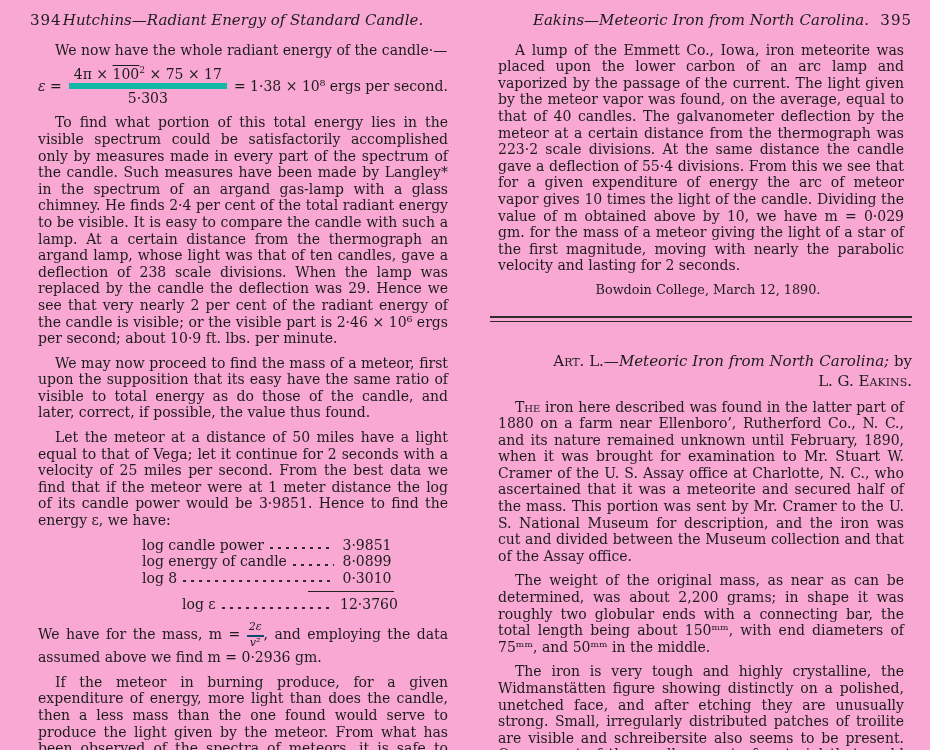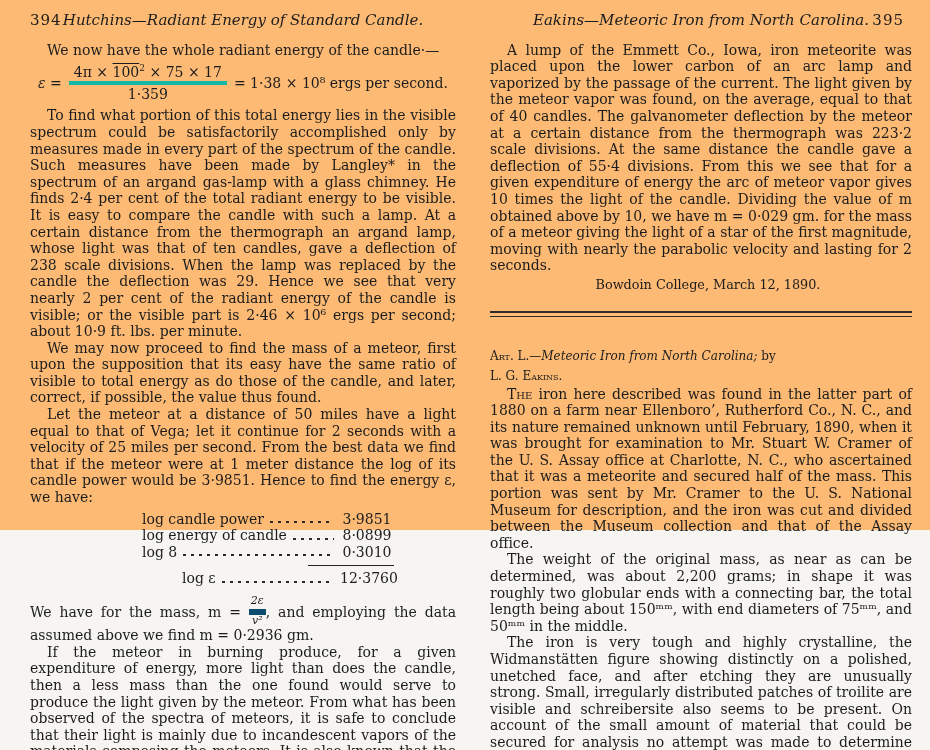--- a/index.html
+++ b/index.html
@@ -4,22 +4,22 @@
 <style>
   html,body{margin:0;padding:0;}
   body{
     width:930px;height:750px;
     background:#f6f5f2;
     font-family:"DejaVu Serif","Liberation Serif",serif;
     color:#1c1c1c;
     overflow:hidden;
   }
   .sheet{
-    position:relative;width:930px;height:530px;
-    background:#fdba74;
+    position:relative;width:930px;height:750px;
+    background:#f9a8d4;
   }
   .page{
     position:absolute;top:12px;
     font-size:14px;line-height:16.6px;
     text-align:justify;
   }
   .page-left{left:30px;width:426px;}
   .page-right{left:490px;width:422px;}
   .running-head{
     position:relative;
@@ -28,31 +28,31 @@
     font-size:15px;
     margin-bottom:13px;
     white-space:nowrap;
   }
   .running-head .page-num{
     position:absolute;top:0;
     font-style:normal;
     letter-spacing:1px;
   }
   .page-left .page-num{left:0;}
-  .page-right .page-num{right:8px;}
-  p{margin:0;}
+  .page-right .page-num{right:0;}
+  p{margin:8px;}
   p.indent{text-indent:17px;}
   
   .formula{
     display:flex;justify-content:center;align-items:center;
     gap:7px;margin:6px 0 5px;
     text-indent:0;
   }
   .frac{display:inline-block;text-align:center;line-height:1.15;}
-  .frac .num{display:block;border-bottom:4px solid #14b8a6;padding:0 5px 1px;}
+  .frac .num{display:block;border-bottom:6px solid #14b8a6;padding:0 5px 1px;}
   .frac .den{display:block;padding-top:1px;}
   .overline{text-decoration:overline;}
   
   .log-table{
     width:252px;margin:5px 0 8px 112px;
     text-align:left;
   }
   .log-row{display:flex;align-items:flex-end;}
   .log-row .lbl{white-space:nowrap;}
   .log-row .leader{
@@ -60,32 +60,32 @@
     background:repeating-linear-gradient(90deg,#2a2a2a 0 3px,transparent 3px 8px);
   }
   .log-row .val{width:54px;text-align:center;white-space:nowrap;}
   .sum-rule{border-top:1px solid #222;width:86px;margin:5px 0 4px auto;}
   .sum .lbl{padding-left:40px;}
   
   .ifrac{
     display:inline-block;vertical-align:-7px;text-align:center;
     font-size:11px;line-height:1.15;text-indent:0;
   }
-  .ifrac .n{display:block;border-bottom:6px solid #0c4a6e;padding:0 2px 1px;}
+  .ifrac .n{display:block;border-bottom:2px solid #0c4a6e;padding:0 2px 1px;}
   .ifrac .d{display:block;}
   .dateline{
     font-size:12.8px;text-indent:14px;margin-top:3px;text-align:center;
   }
   .double-rule{
     height:3px;margin:17px 0 29px;
     border-top:2.5px solid #2e2d2b;
     border-bottom:1px solid #2e2d2b;
   }
   .art-heading{
-    text-align:left;font-size:12px;line-height:20px;
+    text-align:right;font-size:15px;line-height:20px;
     text-indent:0;
   }
   .sc{font-variant:small-caps;}
   .it{font-style:italic;}
   sup{font-size:9px;line-height:0;}
 </style>
 </head>
 <body>
 
 <div class="sheet">
@@ -95,21 +95,21 @@
       <span class="page-num">394</span>
       <span>Hutchins—Radiant Energy of Standard Candle.</span>
     </div>
 
     <p class="indent">We now have the whole radiant energy of the candle·—</p>
 
     <div class="formula">
       <span class="it">ε =</span>
       <span class="frac">
         <span class="num"><span>4π ×</span> <span class="overline">100</span><sup>2</sup> <span>× 75 × 17</span></span>
-        <span class="den">1·359</span>
+        <span class="den">5·303</span>
       </span>
       <span>= 1·38 × 10⁸ ergs per second.</span>
     </div>
 
     <p class="indent">To find what portion of this total energy lies in the visible spectrum could be satisfactorily accomplished only by measures made in every part of the spectrum of the candle.  Such measures have been made by Langley* in the spectrum of an argand gas-lamp with a glass chimney.  He finds 2·4 per cent of the total radiant energy to be visible.  It is easy to compare the candle with such a lamp.  At a certain distance from the thermograph an argand lamp, whose light was that of ten candles, gave a deflection of 238 scale divisions.  When the lamp was replaced by the candle the deflection was 29. Hence we see that very nearly 2 per cent of the radiant energy of the candle is visible; or the visible part is 2·46 × 10⁶ ergs per second; about 10·9 ft. lbs. per minute.</p>
     <p class="indent">We may now proceed to find the mass of a meteor, first upon the supposition that its easy have the same ratio of visible to total energy as do those of the candle, and later, correct, if possible, the value thus found.</p>
     <p class="indent">Let the meteor at a distance of 50 miles have a light equal to that of Vega; let it continue for 2 seconds with a velocity of 25 miles per second.  From the best data we find that if the meteor were at 1 meter distance the log of its candle power would be 3·9851.  Hence to find the energy ε, we have:</p>
 
     <div class="log-table">
       <div class="log-row">

